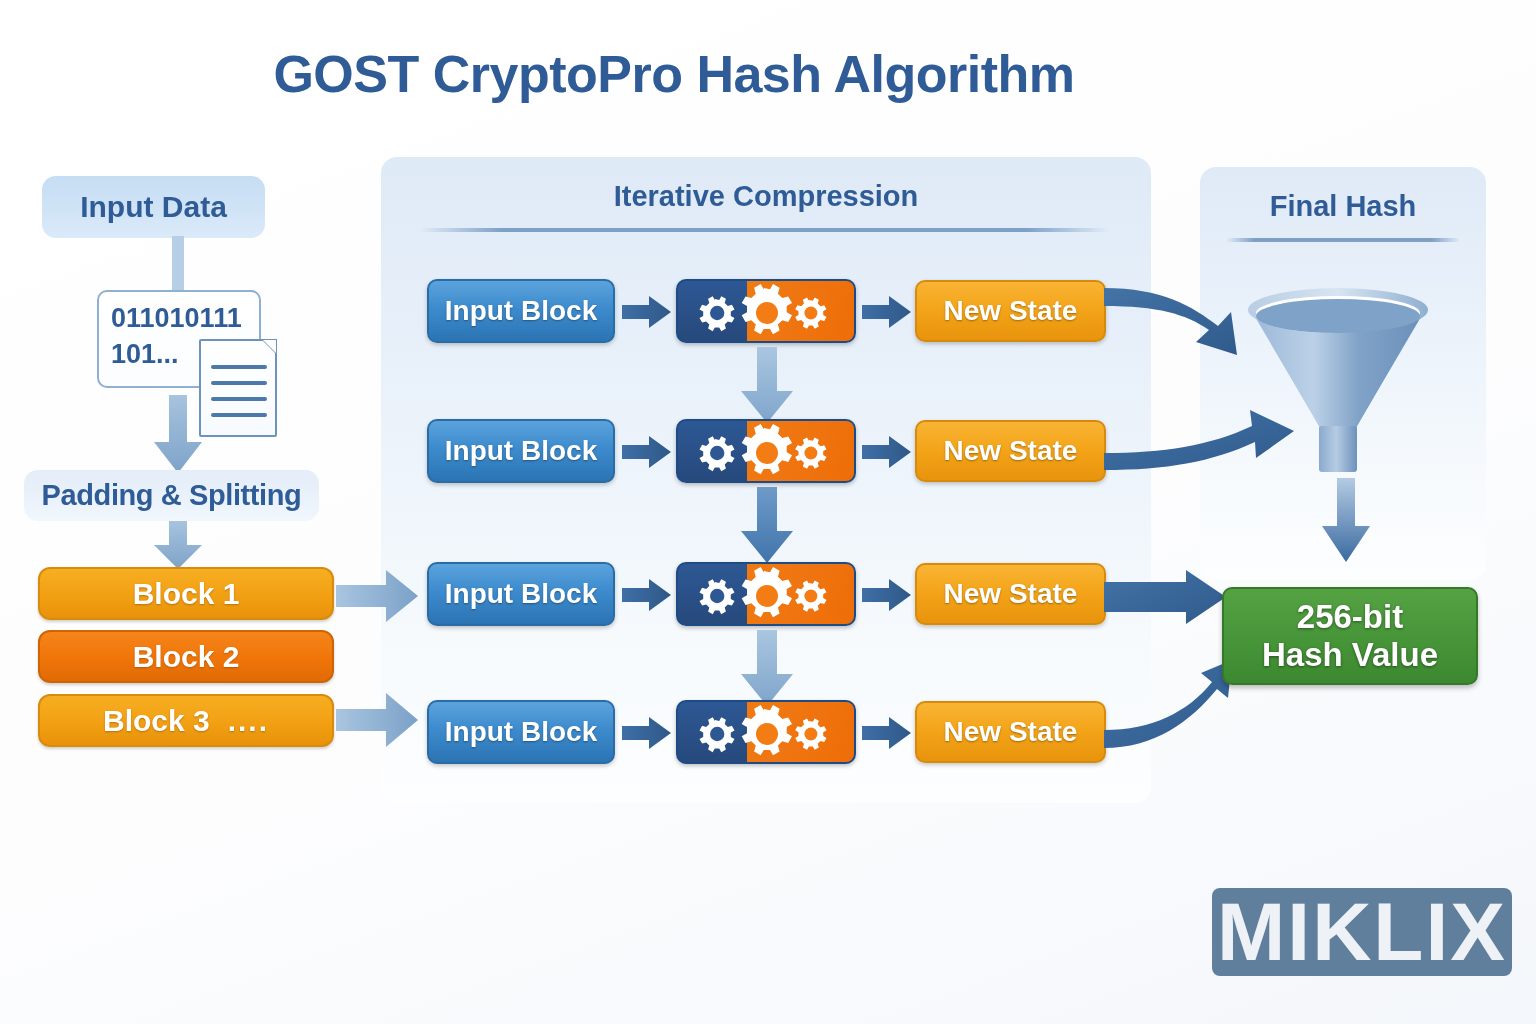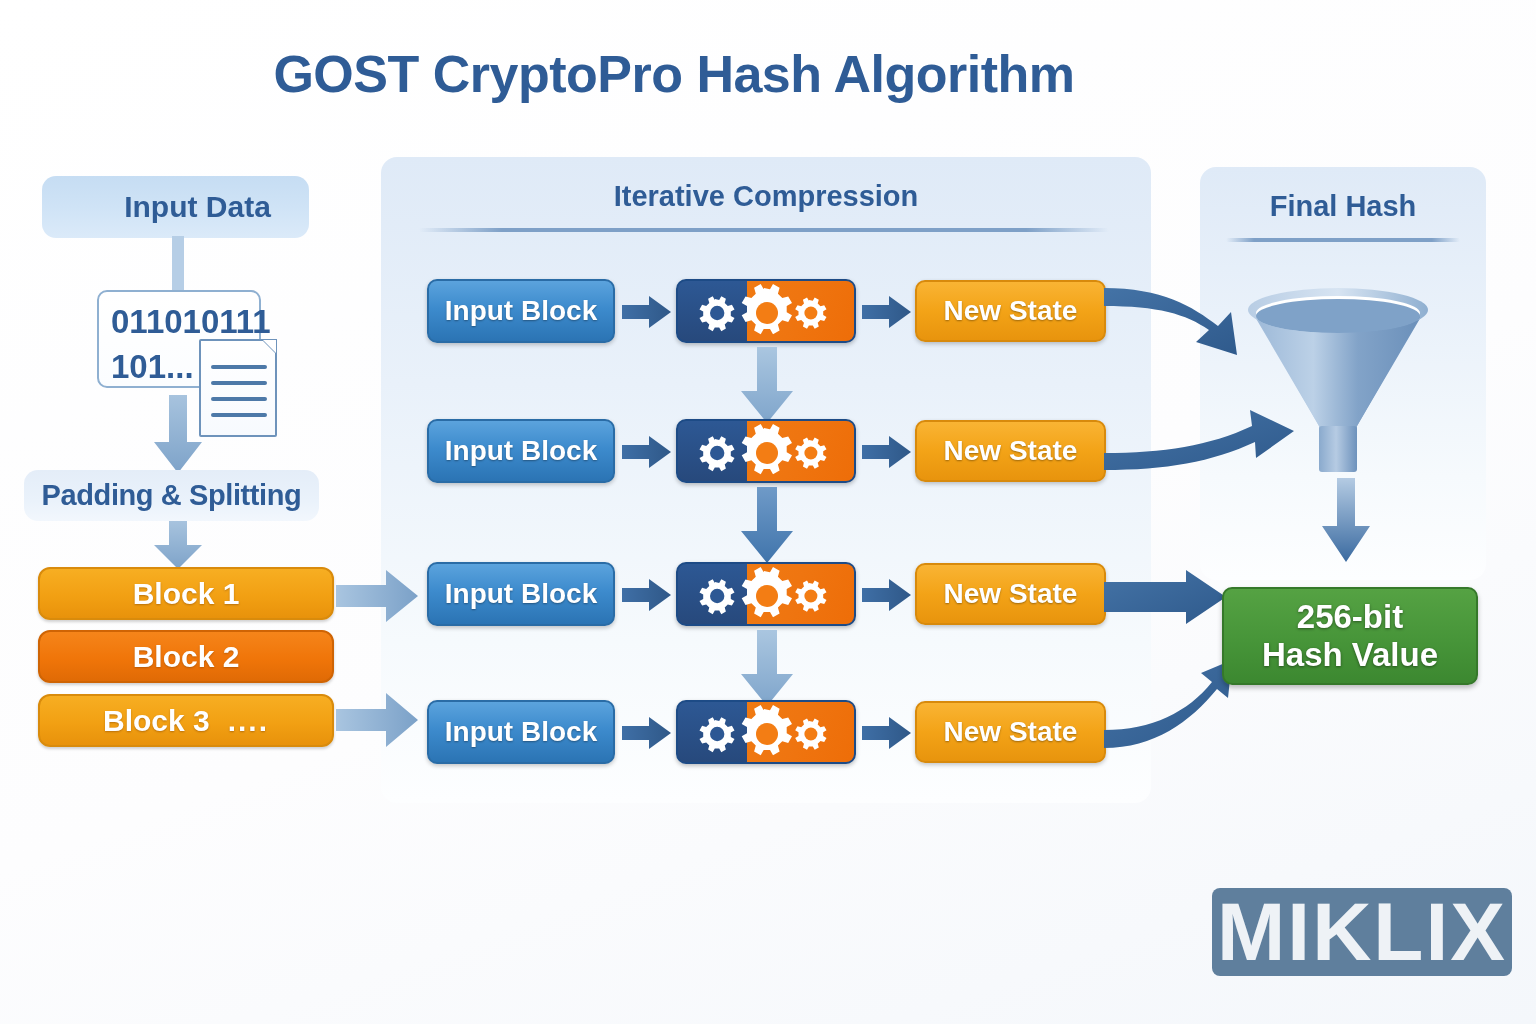--- a/index.html
+++ b/index.html
@@ -76,21 +76,21 @@
     letter-spacing: -0.4px;
   }
 
   .databox {
     position: absolute;
     border: 2px solid #8fb0d1;
     border-radius: 10px;
     background: linear-gradient(180deg,#ffffff 0%, #fbfdff 100%);
     box-sizing: border-box;
     color: #2F5C96;
-    font-size: 33px;
+    font-size: 27px;
     font-weight: bold;
     line-height: 1.35;
     padding: 8px 10px 0 12px;
   }
 
   .doc-icon {
     position: absolute;
     width: 78px;
     height: 98px;
     background: linear-gradient(180deg,#ffffff 0%,#f7fafe 100%);
@@ -251,21 +251,21 @@
   <div class="title">GOST CryptoPro Hash Algorithm</div>
 
   <div class="panel" style="left:381px; top:157px; width:770px; height:646px;"></div>
   <div class="panel-title" style="left:381px; top:180px; width:770px;">Iterative Compression</div>
   <div class="panel-rule" style="left:419px; top:228px; width:690px;"></div>
 
   <div class="panel" style="left:1200px; top:167px; width:286px; height:413px;"></div>
   <div class="panel-title" style="left:1200px; top:190px; width:286px;">Final Hash</div>
   <div class="panel-rule" style="left:1226px; top:238px; width:234px;"></div>
 
-  <div class="pill pill-input-data" style="left:42px; top:176px; width:223px; height:62px;padding-left:44px;">Input Data</div>
+  <div class="pill pill-input-data" style="left:42px; top:176px; width:223px; height:62px;">Input Data</div>
 
   <svg class="arrow" style="left:160px; top:236px;" width="36" height="62" viewBox="0 0 36 62">
     <rect x="12" y="0" width="12" height="62" fill="#b6cee6"></rect>
   </svg>
 
   <div class="databox" style="left:97px; top:290px; width:164px; height:98px;">
     <div>011010111</div>
     <div>101...</div>
   </div>
 

